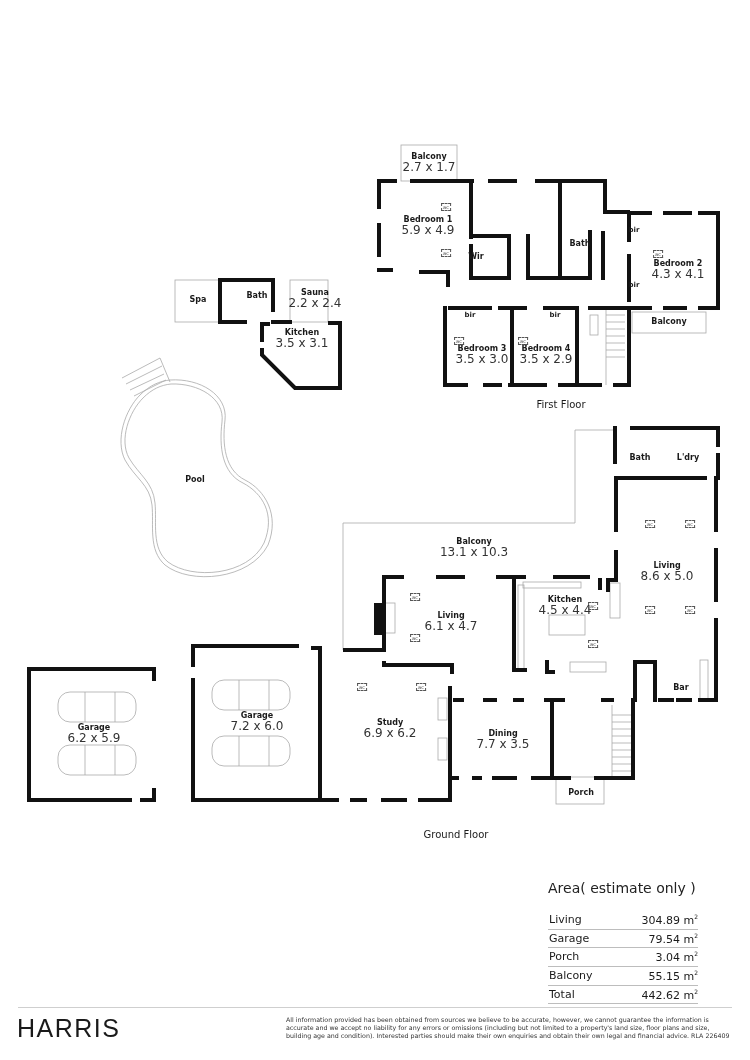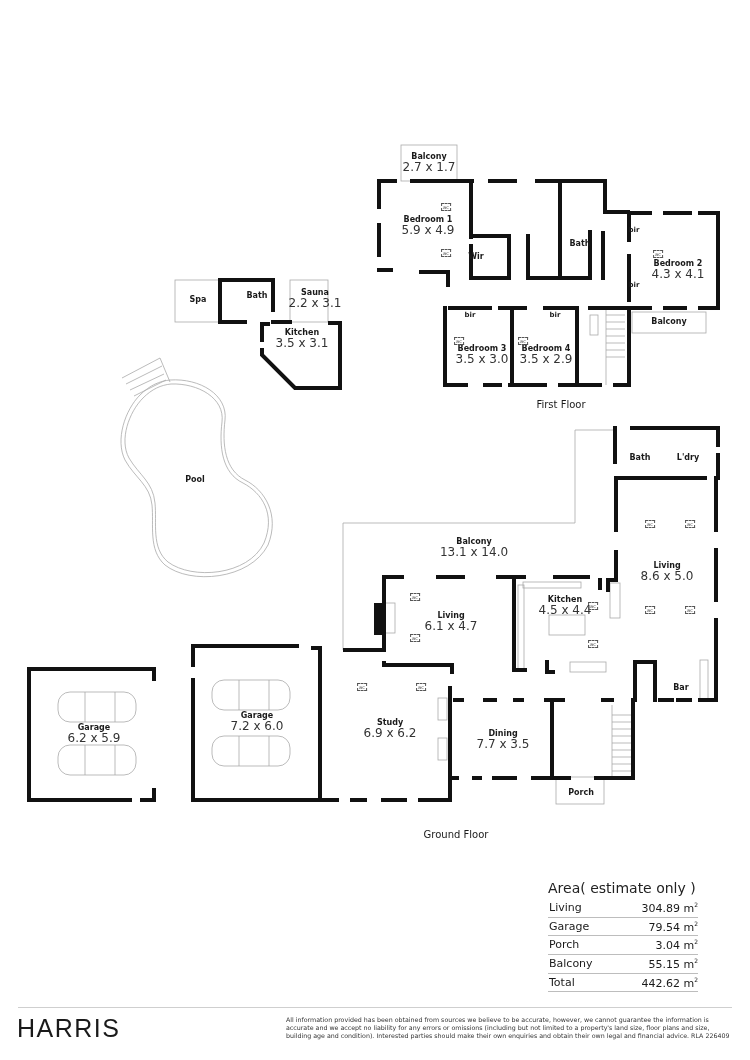--- a/index.html
+++ b/index.html
@@ -3,21 +3,21 @@
 <meta charset="utf-8">
 <style>
   html, body { margin:0; padding:0; background:#ffffff; }
   body { width:750px; height:1060px; position:relative; overflow:hidden; font-family:"DejaVu Sans", sans-serif; color:#1a1a1a; }
   svg.plan { position:absolute; left:0; top:0; width:750px; height:1060px; }
   .lbl { position:absolute; transform:translate(-50%,-50%); text-align:center; white-space:nowrap; line-height:1.15; }
   .rname { font-size:8px; font-weight:bold; display:block; }
   .rdim { font-size:12px; display:block; color:#333; }
   .floor-title { position:absolute; transform:translate(-50%,-50%); font-size:10px; font-weight:normal; }
   .area { position:absolute; left:548px; top:880px; width:150px; }
-  .area-title { font-size:14px; margin-bottom:3px; color:#222; }
+  .area-title { font-size:14px; margin-bottom:15px; color:#222; }
   .area-row { display:flex; justify-content:space-between; font-size:11px; border-bottom:1px solid #bdbdbd; padding:2px 0 2px 1px; }
   .area-row sup { font-size:6px; }
   .logo { position:absolute; left:17px; top:1014px; font-size:25px; font-weight:normal; letter-spacing:1.5px; color:#1a1a1a; font-family:"Liberation Sans", sans-serif; }
   .disclaimer { position:absolute; left:286px; top:1016px; width:446px; font-size:6.3px; line-height:1.3; color:#333; }
   .rule { position:absolute; left:18px; top:1007px; width:714px; height:1px; background:#cfcfcf; }
   .ac { font-size:5px; position:absolute; transform:translate(-50%,-50%); border:0.5px dashed #555; padding:0 1px; color:#444; }
 </style>
 </head>
 <body>
 
@@ -226,21 +226,21 @@
 <div class="floor-title" style="left:561px;top:404px">First Floor</div>
 
 <div class="lbl" style="left:198px;top:300px">
   <span class="rname">Spa</span>
 </div>
 <div class="lbl" style="left:257px;top:296px">
   <span class="rname">Bath</span>
 </div>
 <div class="lbl" style="left:315px;top:299px">
   <span class="rname">Sauna</span>
-  <span class="rdim">2.2 x 3.1</span>
+  <span class="rdim">2.2 x 2.4</span>
 </div>
 <div class="lbl" style="left:302px;top:339px">
   <span class="rname">Kitchen</span>
   <span class="rdim">3.5 x 3.1</span>
 </div>
 <div class="lbl" style="left:195px;top:480px">
   <span class="rname">Pool</span>
 </div>
 
 <div class="lbl" style="left:640px;top:458px">
@@ -248,21 +248,21 @@
 </div>
 <div class="lbl" style="left:688px;top:458px">
   <span class="rname">L'dry</span>
 </div>
 <div class="lbl" style="left:667px;top:572px">
   <span class="rname">Living</span>
   <span class="rdim">8.6 x 5.0</span>
 </div>
 <div class="lbl" style="left:474px;top:548px">
   <span class="rname">Balcony</span>
-  <span class="rdim">13.1 x 14.0</span>
+  <span class="rdim">13.1 x 10.3</span>
 </div>
 <div class="lbl" style="left:451px;top:622px">
   <span class="rname">Living</span>
   <span class="rdim">6.1 x 4.7</span>
 </div>
 <div class="lbl" style="left:565px;top:606px">
   <span class="rname">Kitchen</span>
   <span class="rdim">4.5 x 4.4</span>
 </div>
 <div class="lbl" style="left:681px;top:688px">

